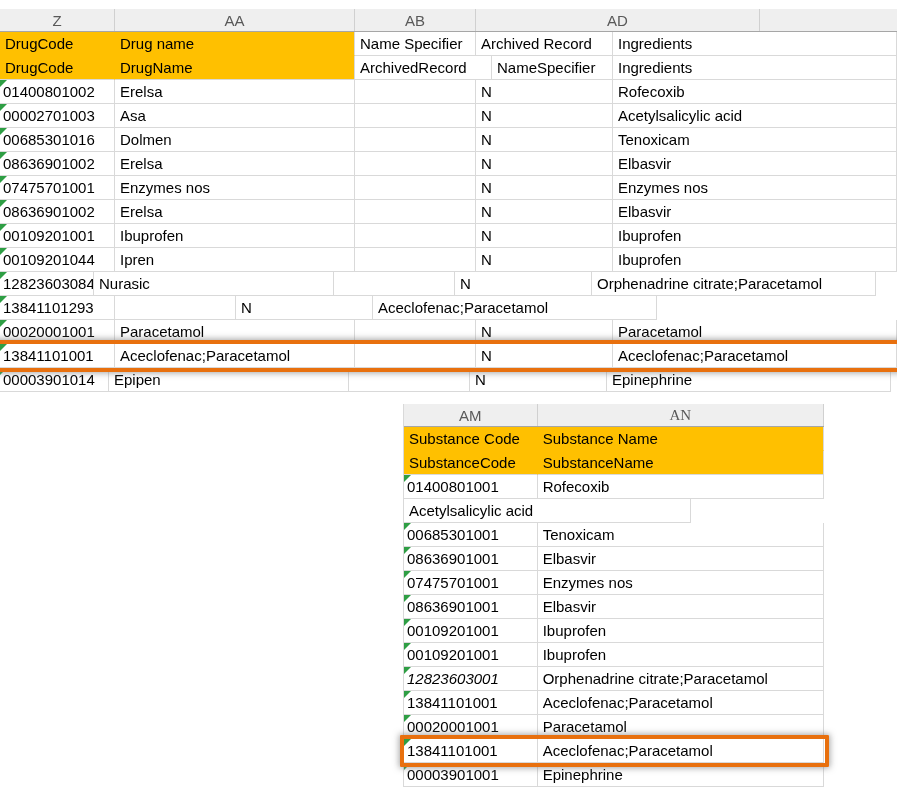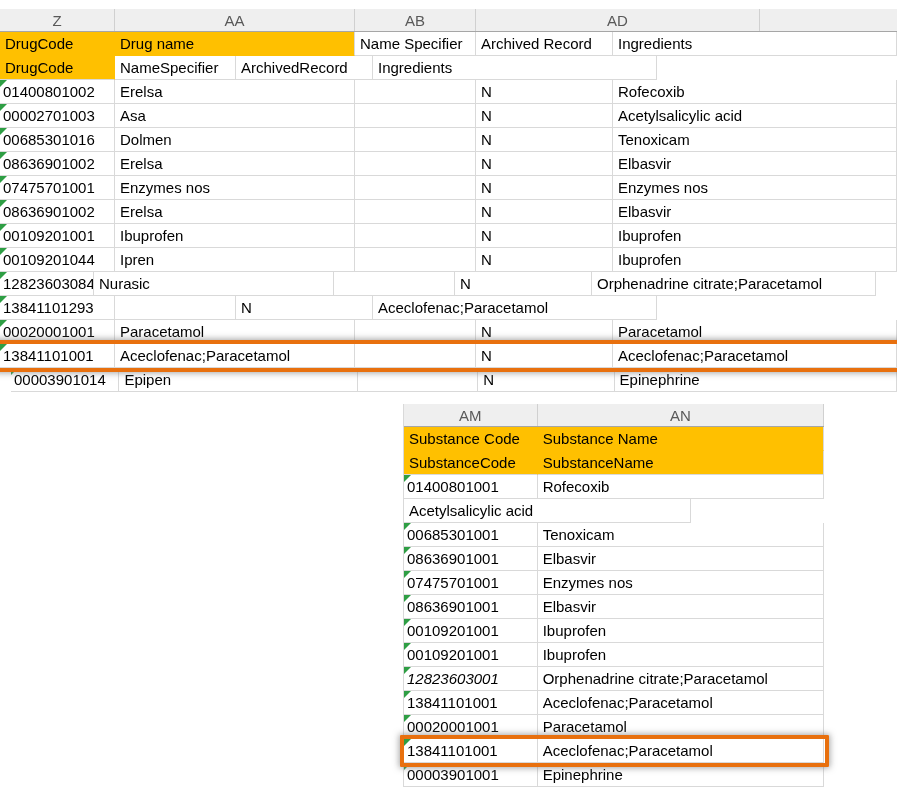--- a/index.html
+++ b/index.html
@@ -81,22 +81,23 @@
       </div>
       <div class="row">
         <div class="cell yellow" style="width: 115px; border-right-color: var(--yellow); border-bottom-color: var(--yellow);">DrugCode</div>
         <div class="cell yellow" style="width: 240px; border-right-color: var(--grid); border-bottom-color: var(--yellow);">Drug name</div>
         <div class="cell" style="width: 121px;">Name Specifier</div>
         <div class="cell" style="width: 137px;">Archived Record</div>
         <div class="cell" style="width: 284px;">Ingredients</div>
       </div>
       <div class="row">
         <div class="cell yellow" style="width: 115px; border-right-color: var(--yellow); border-bottom-color: var(--grid);">DrugCode</div>
+        <div class="cell yellow" style="width: 240px; border-right-color: var(--grid); border-bottom-color: var(--grid);">DrugName</div>
+        <div class="cell" style="width: 137px;">ArchivedRecord</div>
         <div class="cell" style="width: 121px;">NameSpecifier</div>
-        <div class="cell" style="width: 137px;">ArchivedRecord</div>
         <div class="cell" style="width: 284px;">Ingredients</div>
       </div>
       <div class="row">
         <div class="cell code" style="width: 115px;"><span class="tri"></span>01400801002</div>
         <div class="cell" style="width: 240px;">Erelsa</div>
         <div class="cell" style="width: 121px;"></div>
         <div class="cell" style="width: 137px;">N</div>
         <div class="cell" style="width: 284px;">Rofecoxib</div>
       </div>
       <div class="row">
@@ -169,32 +170,32 @@
         <div class="cell" style="width: 284px;">Paracetamol</div>
       </div>
       <div class="row">
         <div class="cell code" style="width: 115px;"><span class="tri"></span>13841101001</div>
         <div class="cell" style="width: 240px;">Aceclofenac;Paracetamol</div>
         <div class="cell" style="width: 121px;"></div>
         <div class="cell" style="width: 137px;">N</div>
         <div class="cell" style="width: 284px;">Aceclofenac;Paracetamol</div>
       </div>
       <div class="row">
-        <div class="cell code" style="width: 109px; margin-left: 11px;"><span class="tri"></span>00003901014</div>
+        <div class="cell code" style="width: 109px;"><span class="tri"></span>00003901014</div>
         <div class="cell" style="width: 240px;">Epipen</div>
         <div class="cell" style="width: 121px;"></div>
         <div class="cell" style="width: 137px;">N</div>
         <div class="cell" style="width: 284px;">Epinephrine</div>
       </div>
       <div class="hl" style="top: 331px; left: -5px; width: 922px; height: 32px;"></div>
     </div>
   <div class="sheet-table left-edge" id="bottom-table" style="left: 403px; top: 404px; width: 421px;">
       <div class="band">
         <div class="band-cell" style="width: 134px;">AM</div>
-        <div class="band-cell" style="width: 287px;">AN</div>
+        <div class="band-cell" style="width: 287px; font-family: Liberation Serif, serif;">AN</div>
       </div>
       <div class="row">
         <div class="cell yellow" style="width: 134px; border-right-color: var(--yellow); border-bottom-color: var(--yellow);">Substance Code</div>
         <div class="cell yellow" style="width: 287px; border-right-color: var(--grid); border-bottom-color: var(--yellow);">Substance Name</div>
       </div>
       <div class="row">
         <div class="cell yellow" style="width: 134px; border-right-color: var(--yellow); border-bottom-color: var(--grid);">SubstanceCode</div>
         <div class="cell yellow" style="width: 287px; border-right-color: var(--grid); border-bottom-color: var(--grid);">SubstanceName</div>
       </div>
       <div class="row">

